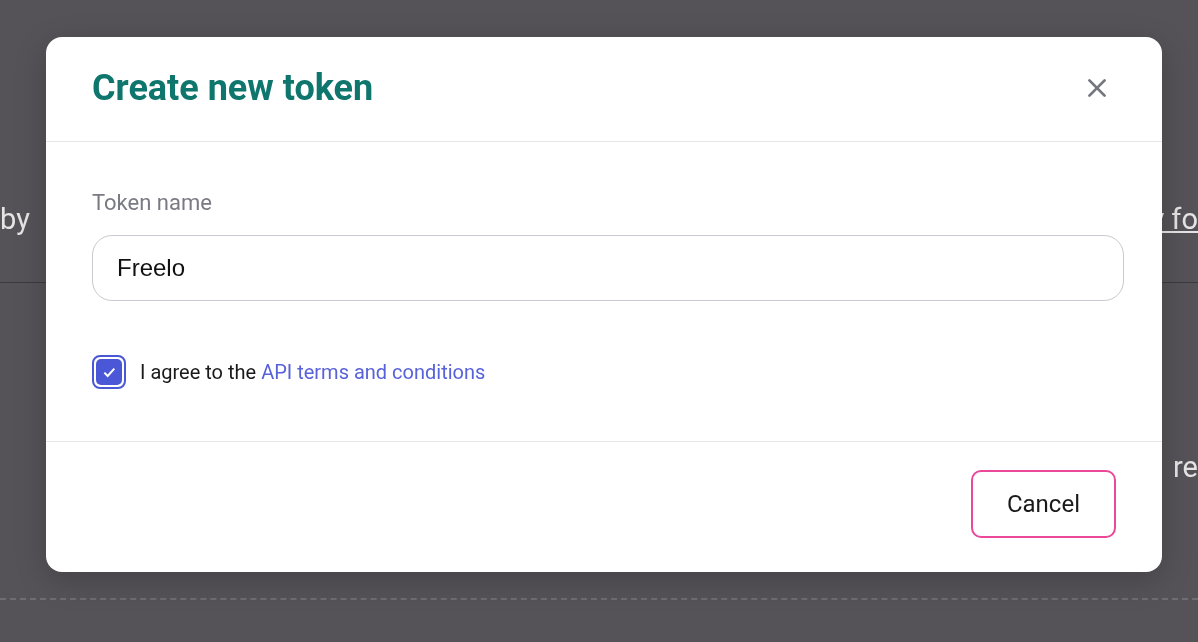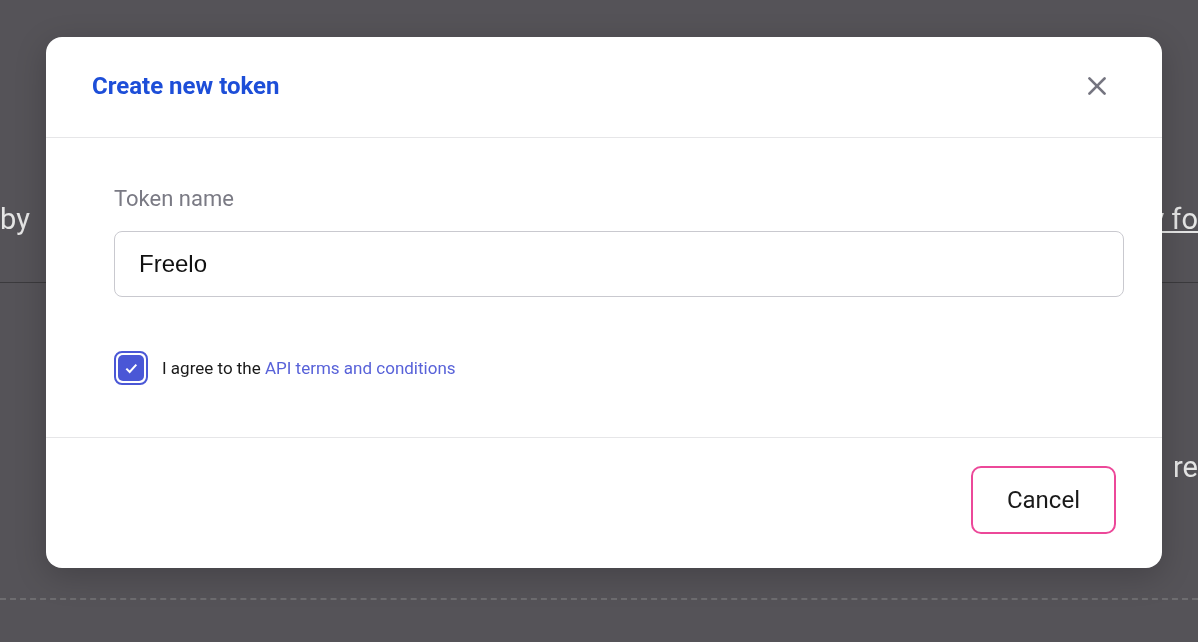--- a/index.html
+++ b/index.html
@@ -59,54 +59,53 @@
       overflow: hidden;
     }
     .modal-header {
       display: flex;
       align-items: center;
       justify-content: space-between;
       padding: 30px 46px 32px 46px;
       border-bottom: 1px solid #e6e6e8;
     }
     .modal-title {
-      font-size: 24px;
+      font-size: 36px;
       font-weight: 700;
-      color: #1d4ed8;
+      color: #0f766e;
     }
     .close-btn {
       background: none;
       border: none;
       cursor: pointer;
       padding: 6px;
       display: flex;
       align-items: center;
       justify-content: center;
       color: #757580;
     }
     .close-btn svg {
       width: 26px;
       height: 26px;
     }
     .modal-body {
       padding: 48px 38px 52px 46px;
-      margin-left: 22px;
     }
     .field-label {
       font-size: 22px;
       color: #7a7a84;
       margin-bottom: 20px;
       display: block;
     }
     .text-input {
       width: 100%;
       font-size: 24px;
       padding: 18px 24px;
       border: 1px solid #c9c9cf;
-      border-radius: 8px;
+      border-radius: 20px;
       color: #111;
       background: #fff;
       outline: none;
     }
     .checkbox-row {
       display: flex;
       align-items: center;
       gap: 14px;
       margin-top: 54px;
     }
@@ -132,21 +131,21 @@
       justify-content: center;
     }
     .checkbox-fill svg {
       width: 16px;
       height: 16px;
       stroke: #fff;
       stroke-width: 3;
       fill: none;
     }
     .checkbox-label {
-      font-size: 17px;
+      font-size: 20px;
       color: #1a1a1a;
     }
     .checkbox-label a {
       color: #5862d9;
       text-decoration: none;
       cursor: pointer;
     }
     .modal-footer {
       border-top: 1px solid #e6e6e8;
       padding: 28px 46px 34px 46px;

